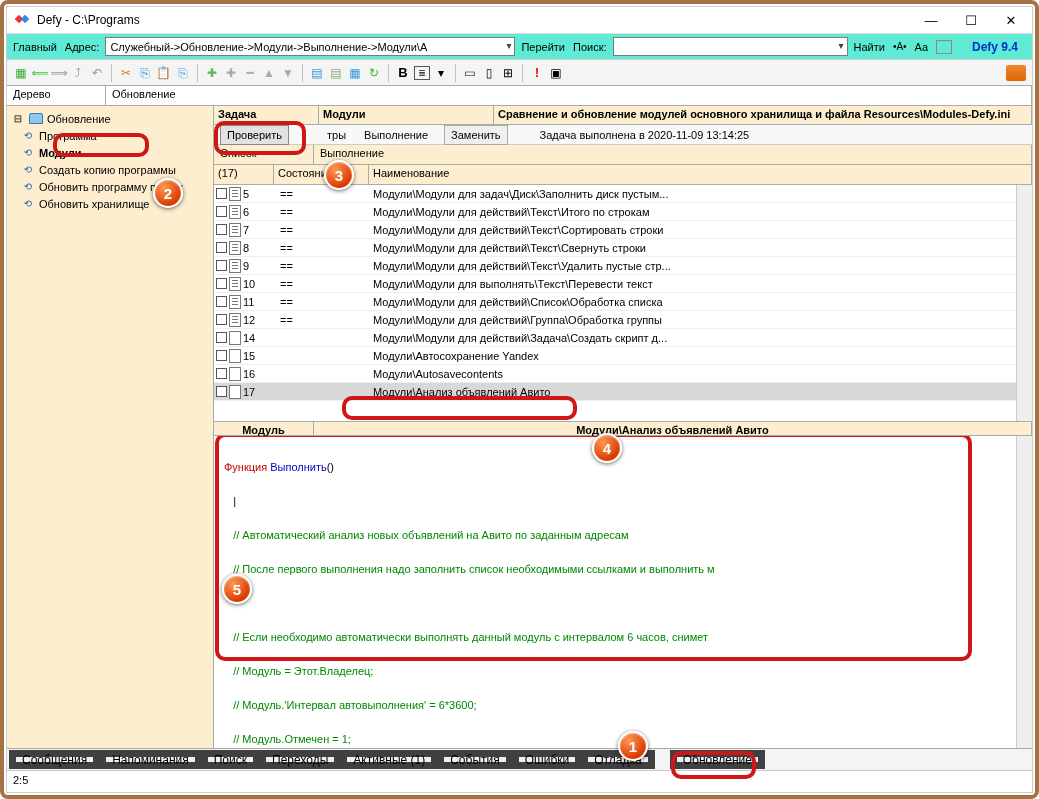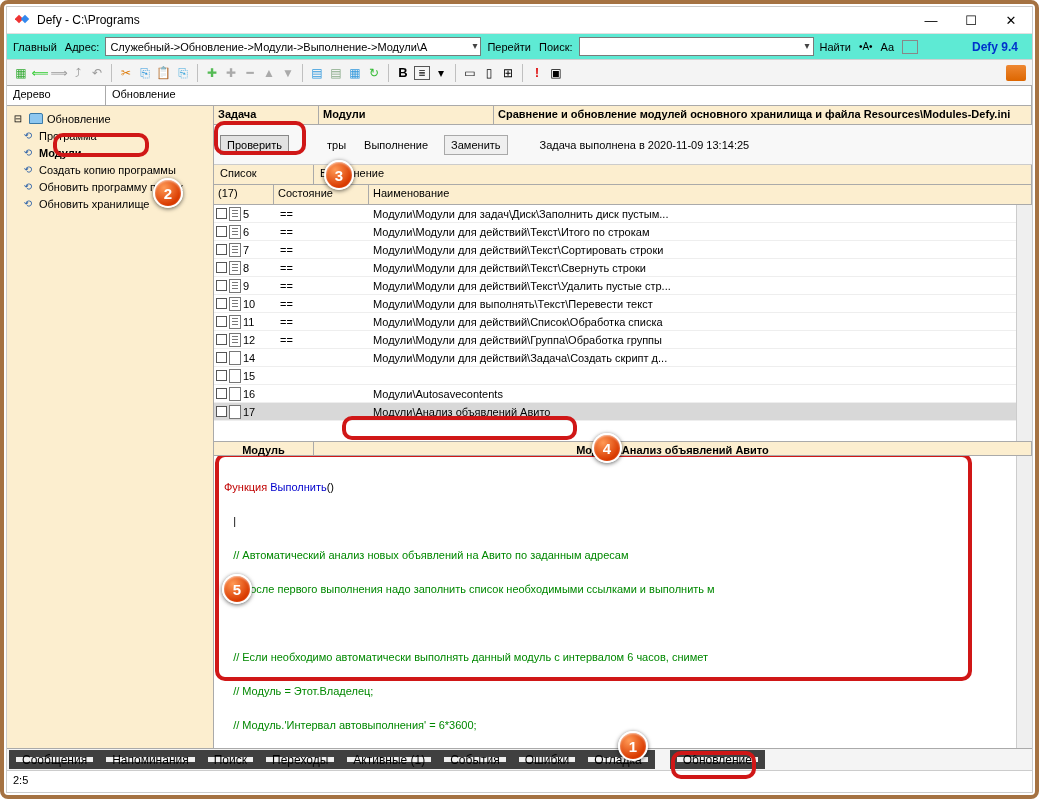--- a/index.html
+++ b/index.html
@@ -6,21 +6,21 @@
 body { background: #fff; width: 1039px; height: 799px; position: relative; overflow: hidden; }
 .outer { border: 4px solid #a57242; border-radius: 8px; width: 1039px; height: 799px; position: relative; background: #fff; padding: 2px;}
 .win { width: 100%; height: 100%; display: flex; flex-direction: column; background: #fff; border: 1px solid #ccc;}
 .titlebar { display: flex; align-items: center; height: 26px; padding: 0 8px; background: #fff; }
 .title-icon { width: 16px; height: 16px; margin-right: 6px; }
 .title-txt { flex: 1; font-size: 12px; }
 .win-btns { display: flex; gap: 14px; }
 .win-btn { width: 26px; height: 20px; display: flex; align-items: center; justify-content: center; font-size: 13px; }
 .row { display: flex; align-items: center; height: 26px; border-top: 1px solid #e0e0e0; background: #5eead4; padding: 0 4px; gap: 4px; }
 .lbl { font-size: 11px; padding: 0 2px; }
-.addr { flex: 0 0 auto; width: 376px;}
+.addr { flex: 0 0 auto; width: 410px;}
 .combo { border: 1px solid #7a7a7a; background: #fff; height: 19px; padding: 1px 18px 1px 4px; font-size: 11px; position: relative; display: inline-flex; align-items: center; overflow: hidden; white-space: nowrap; }
 .combo.w1 { width: 100%; }
 .combo::after { content: "▾"; position: absolute; right: 3px; top: 2px; font-size: 10px; color: #444;}
 .btn { height: 20px; border: 1px solid #a9a9a9; background: #efefef; padding: 0 6px; font-size: 11px; display: inline-flex; align-items: center; }
 .btn-a { border: 1px solid #888; background: #e2e2e2;}
 .link-r { margin-left: auto; color: #0033cc; font-weight: bold; font-size: 12px; padding: 0 10px; }
 .toolbar { height: 26px; display: flex; align-items: center; gap: 3px; padding: 2px 6px; border-top: 1px solid #d0d0d0; background: #f4f4f4;}
 .ticon { width: 16px; height: 16px; display: inline-flex; align-items: center; justify-content: center; font-size: 12px; }
 .sep { width: 1px; height: 18px; background: #c0c0c0; margin: 0 3px; }
 .tb-b { font-weight: bold; color: #000; font-size: 13px;}
@@ -34,21 +34,21 @@
 .tree-item.root { padding-left: 2px; font-weight: normal; }
 .tree-item.sel { position: relative; z-index: 2; }
 .t-ic { width: 14px; height: 14px; display: inline-flex; align-items: center; justify-content: center; font-size: 10px; }
 .folder { background: #8ec7f0; border:1px solid #3a7aa8; width:14px; height:11px; border-radius:2px 2px 0 0;}
 .right { flex: 1; display: flex; flex-direction: column; overflow: hidden; }
 .hdr2 { display: flex; height: 19px; background: #fceecf; border-bottom: 1px solid #aaa; font-size: 11px; font-weight: bold; }
 .hdr2 > div { border-right: 1px solid #aaa; padding: 2px 4px; }
 .hdr2a{ width: 105px;}
 .hdr2b{ width: 175px;}
 .hdr2c { flex: 1;}
-.btn-row { height: 40px; display: flex; align-items: center; gap: 8px; padding: 2px 6px; background: #f8f8f8; border-bottom: 1px solid #ccc; position: relative;}
+.btn-row { height: 20px; display: flex; align-items: center; gap: 8px; padding: 2px 6px; background: #f8f8f8; border-bottom: 1px solid #ccc; position: relative;}
 .tabs-row { display: flex; height: 20px; background: #fceecf; border-bottom: 1px solid #aaa; }
 .tabs-row > div { border-right: 1px solid #aaa; padding: 2px 6px; font-size: 11px; }
 .tabs-row .ta { width: 100px;}
 .tabs-row .tb { flex: 1;}
 .col-hdr { display: flex; height: 20px; background: #fceecf; border-bottom: 1px solid #aaa; }
 .col-hdr > div { border-right: 1px solid #aaa; padding: 2px 4px; font-size: 11px; }
 .ch-a { width: 60px;}
 .ch-b { width: 95px;}
 .ch-c { flex: 1;}
 .list { flex: 0 0 auto; height: 236px; overflow: hidden; position: relative; background: #fff;}
@@ -292,20 +292,21 @@
               <div class="cell-b"></div>
               <div class="cell-c">Модули\Модули для действий\Задача\Создать скрипт д...</div>
             </div>
             <div class="list-row">
               <div class="cell-a">
                 <span class="cb"></span>
                 <span class="docic"></span>
                 <span class="num">15</span>
               </div>
               <div class="cell-b"></div>
+              <div class="cell-c">Модули\Автосохранение Yandex</div>
             </div>
             <div class="list-row">
               <div class="cell-a">
                 <span class="cb"></span>
                 <span class="docic"></span>
                 <span class="num">16</span>
               </div>
               <div class="cell-b"></div>
               <div class="cell-c">Модули\Autosavecontents</div>
             </div>

